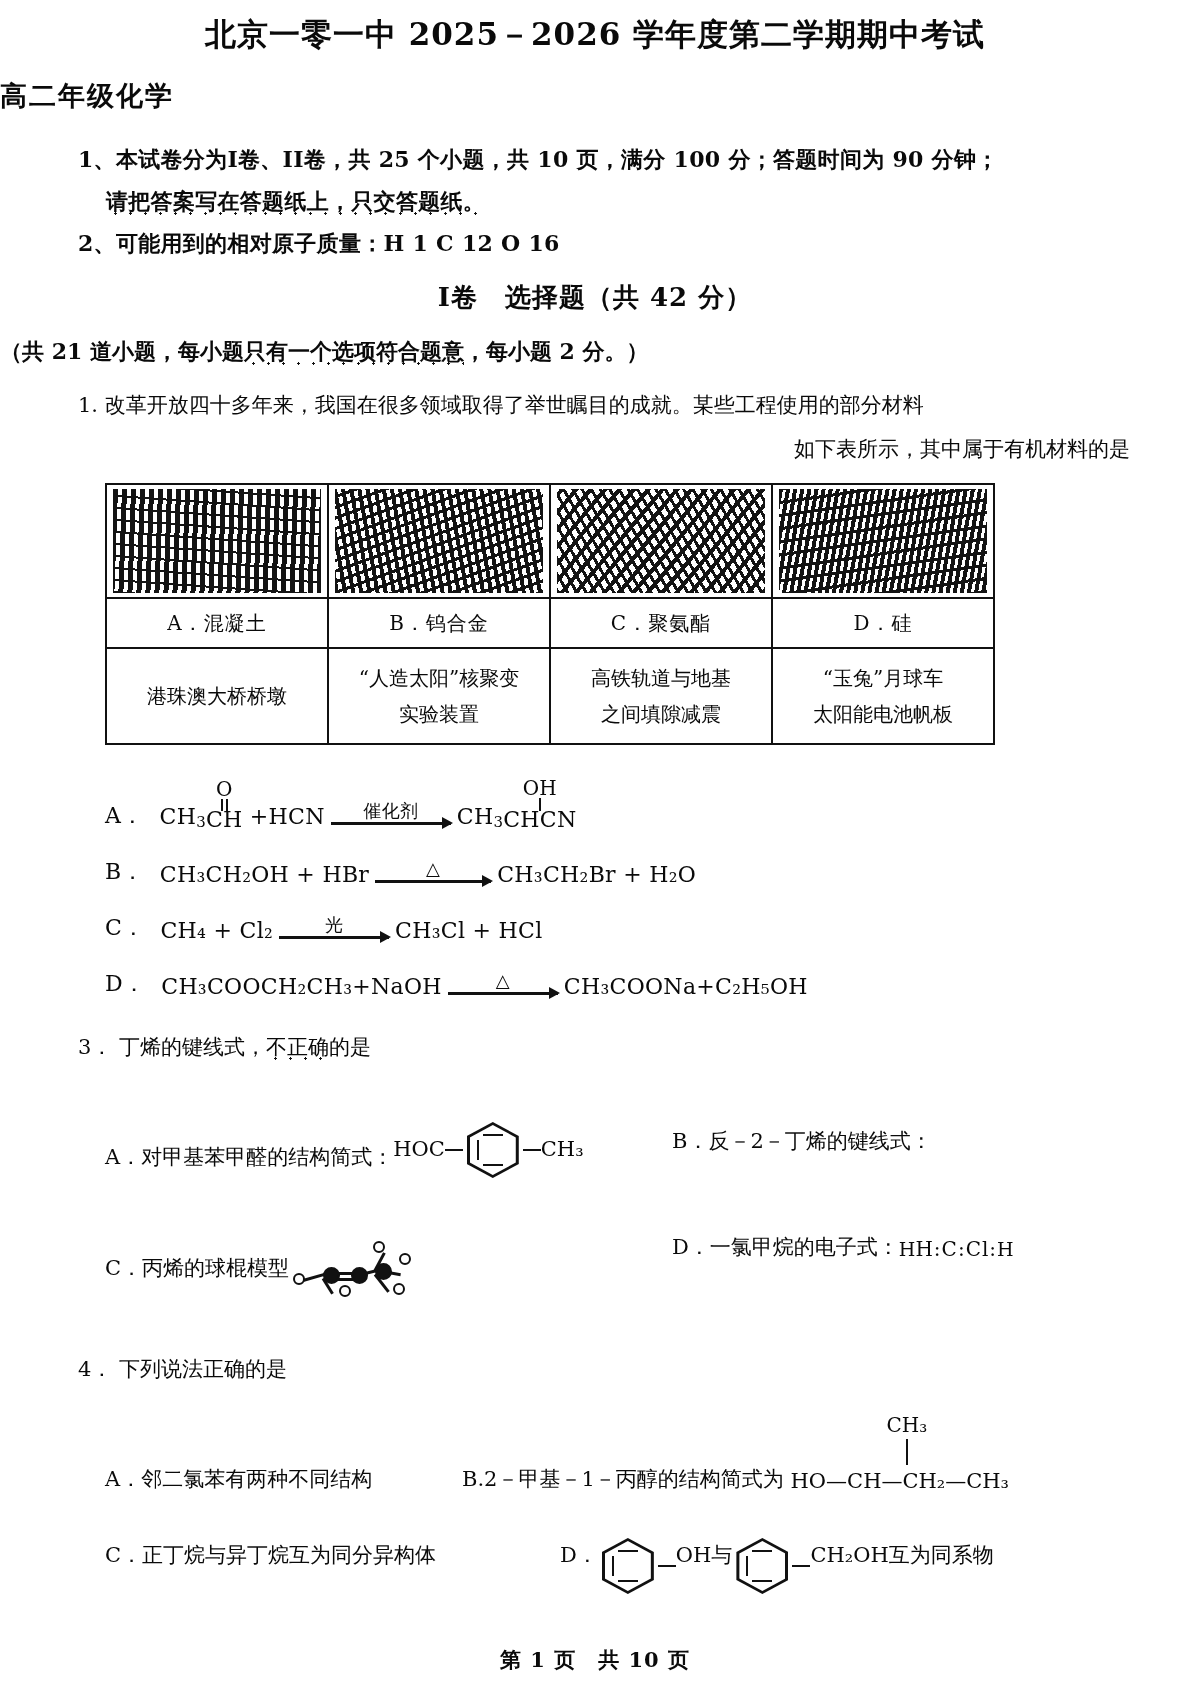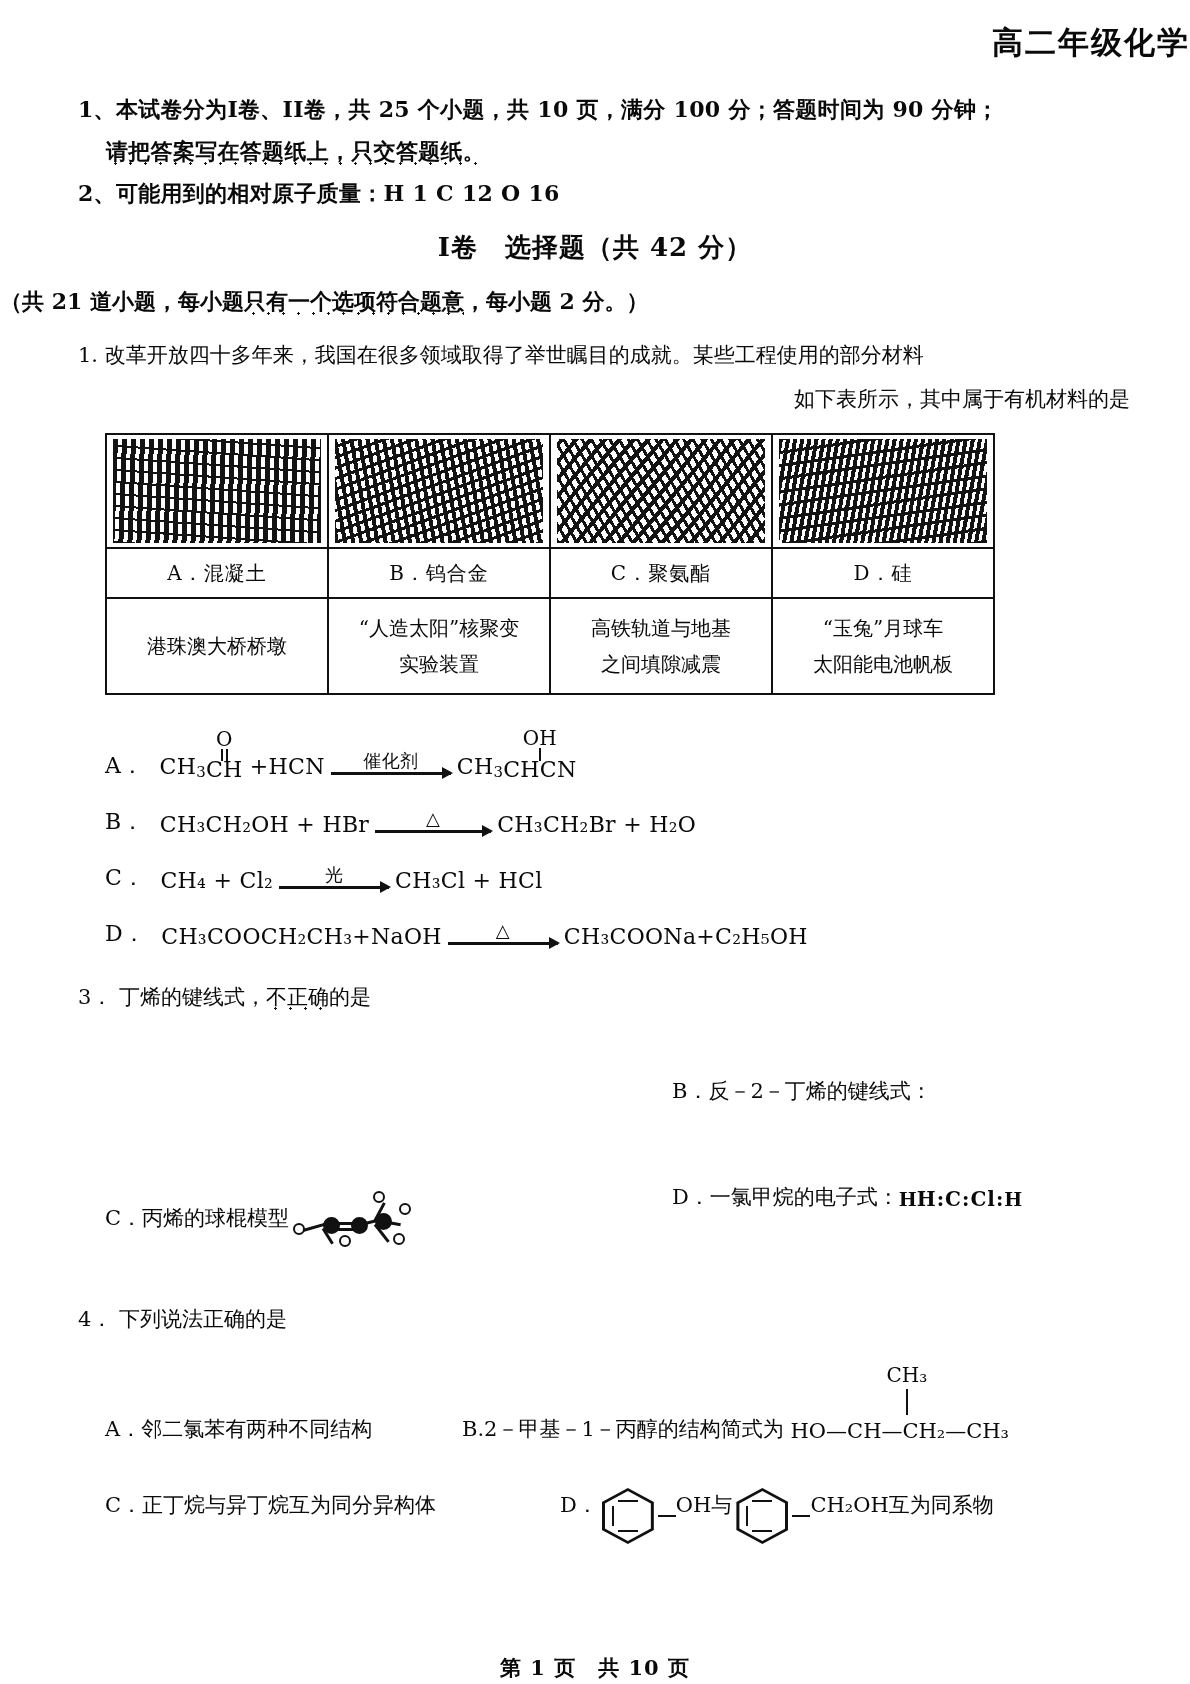--- a/index.html
+++ b/index.html
@@ -26,22 +26,22 @@
   
   .doc-title {
     text-align: center;
     font-size: 31px;
     font-weight: bold;
     letter-spacing: 1px;
     margin: 14px 0 0 0;
     font-family: "DejaVu Serif", "Liberation Serif", serif;
   }
   .doc-subtitle {
-    text-align: right;
-    font-size: 31px;
+    text-align: left;
+    font-size: 27px;
     font-weight: bold;
     letter-spacing: 2px;
     margin: 22px 0 0 0;
   }
 
   
   .instructions {
     margin: 24px 0 0 0;
     padding: 0 72px 0 78px;
   }
@@ -305,21 +305,21 @@
     background: #111;
     height: 3px;
     transform-origin: left center;
   }
 
   
   .lewis {
     display: inline-block;
     position: relative;
     font-size: 20px;
-    font-weight: bold;
+    font-weight: normal;
     line-height: 20px;
     text-align: left;
     vertical-align: middle;
     font-family: "DejaVu Serif", "Liberation Serif", serif;
   }
   .lewis .mid { letter-spacing: 1px; white-space: nowrap; }
   .lewis .top, .lewis .bot { font-size: 19px; }
 
   
   .skeletal {
@@ -353,20 +353,21 @@
     font-size: 21px;
     font-weight: bold;
     letter-spacing: 1px;
   }
 </style>
 </head>
 <body>
 
 <div class="page">
 
+  <div class="doc-title">北京一零一中 2025－2026 学年度第二学期期中考试</div>
   <div class="doc-subtitle">高二年级化学</div>
 
   <div class="instructions">
     <div class="instr-line">1、本试卷分为I卷、II卷，共 25 个小题，共 10 页，满分 100 分；答题时间为 90 分钟；</div>
     <div class="instr-line indent">
       <span class="dotted">请把答案写在答题纸上，只交答题纸。</span>
     </div>
     <div class="instr-line">2、可能用到的相对原子质量：H 1    C 12    O 16</div>
   </div>
 
@@ -479,20 +480,27 @@
     </span>
     <span class="formula">CH₃COONa+C₂H₅OH</span>
   </div>
 
   <div class="q" style="margin-top:26px">
     <span>3．</span>
     <span>丁烯的键线式，</span><span class="dotted">不正确</span><span>的是</span>
   </div>
 
   <div class="opt-row" style="margin-top:36px;min-height:78px">
+    <span class="opt-left" style="top:22px">
+      <span>A．对甲基苯甲醛的结构简式：</span><span class="formula" style="position:relative;top:-8px"><span>HOC</span><span class="bond-h"></span><span class="benzene"><span class="hex"></span><span class="inner">
+              <i class="a"></i>
+              <i class="b"></i>
+              <i class="c"></i>
+            </span></span><span class="bond-h"></span><span>CH₃</span></span>
+    </span>
     <span class="opt-right" style="top:22px">B．反－2－丁烯的键线式：</span>
   </div>
 
   <div class="opt-row" style="margin-top:24px;min-height:96px">
     <span class="opt-left" style="top:32px">
       <span>C．丙烯的球棍模型</span><span class="ballstick">
         <span class="stick" style="left:14px;top:40px;width:26px;transform:rotate(-16deg)"></span>
         <span class="stick" style="left:38px;top:33px;width:30px;"></span>
         <span class="stick" style="left:38px;top:39px;width:30px;"></span>
         <span class="stick" style="left:64px;top:36px;width:28px;transform:rotate(-14deg)"></span>

